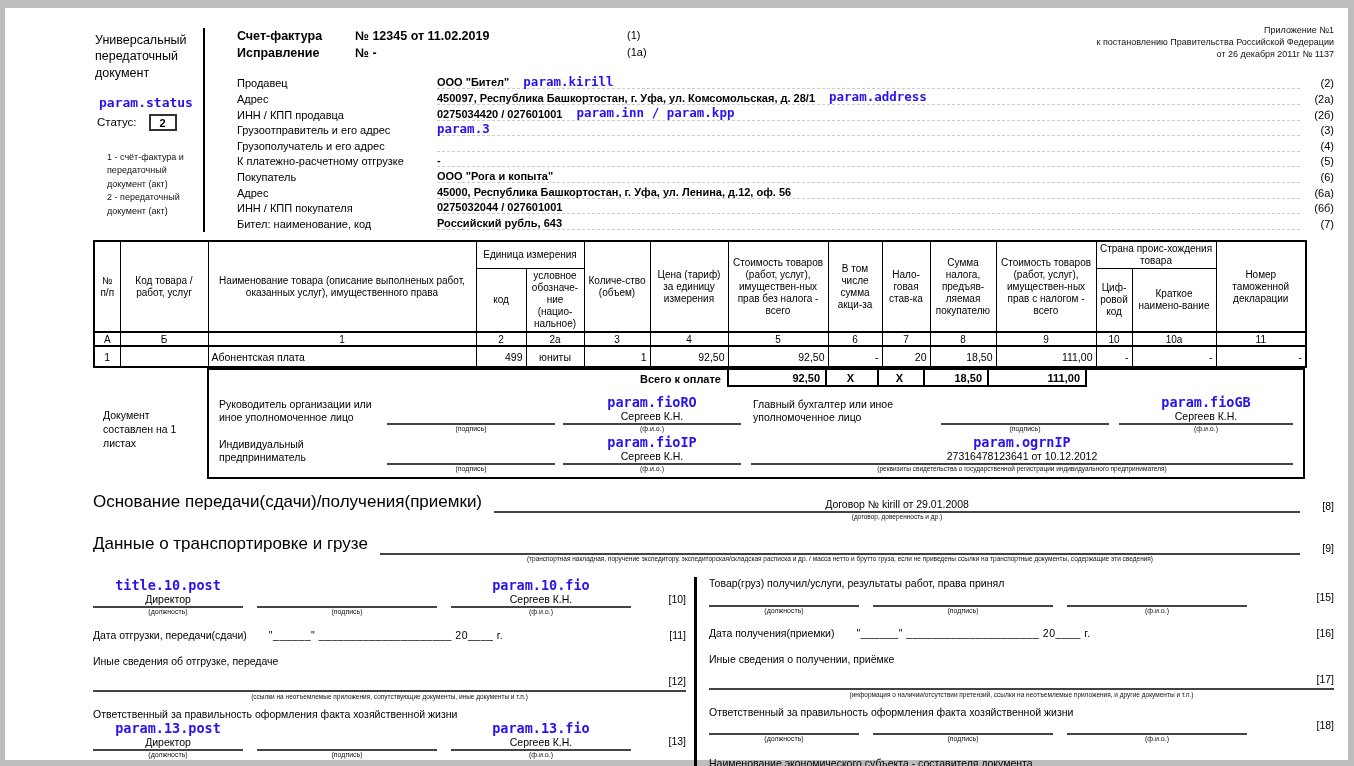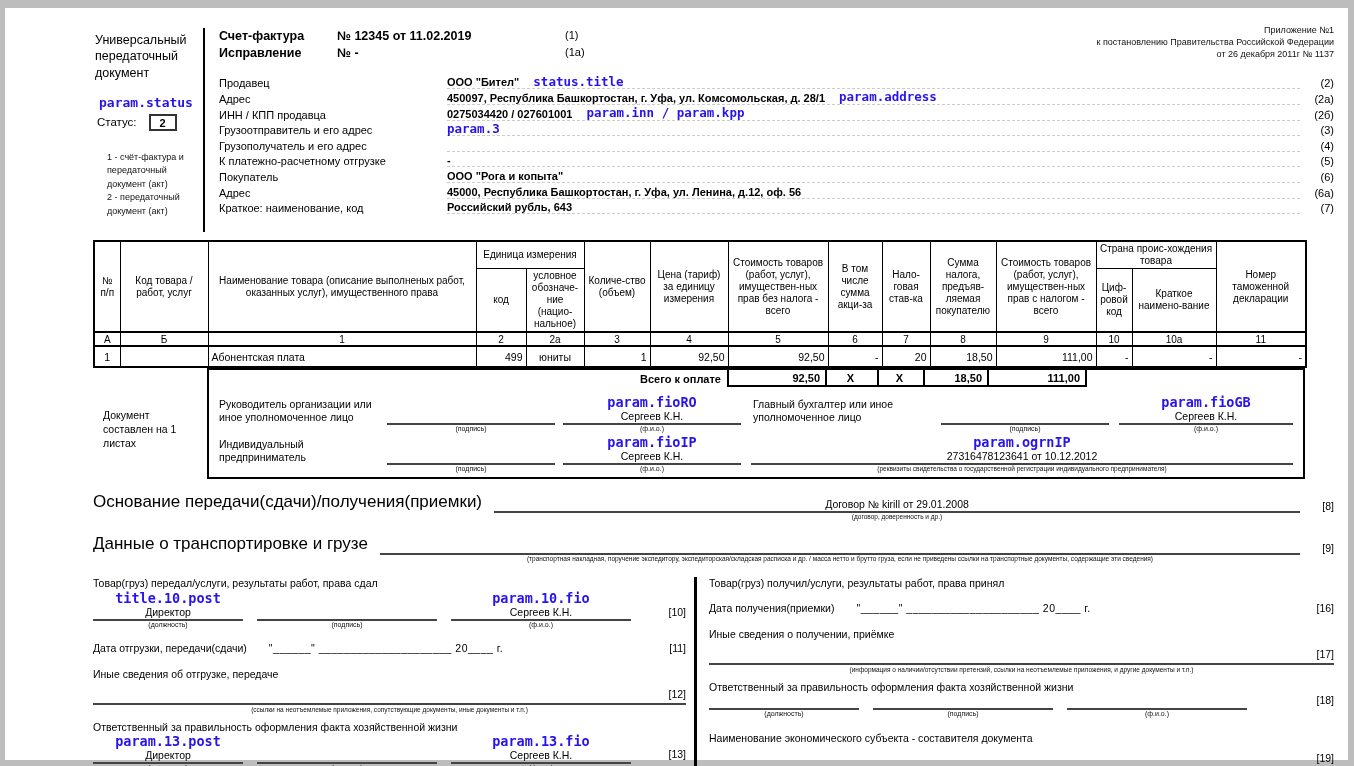--- a/index.html
+++ b/index.html
@@ -9,31 +9,31 @@
   .param{font-family:"DejaVu Sans Mono",monospace;font-weight:bold;color:#2713ee;}
 
   
   .top{display:flex;}
   .leftcol{width:112px;flex:none;border-right:2px solid #000;padding:4px 6px 0 2px;min-height:204px;}
   .uptitle{font-size:12.5px;line-height:1.3;}
   .p-status{margin-top:14px;text-align:center;font-size:13px;}
   .statusline{margin-top:4px;font-size:11.5px;display:flex;align-items:center;gap:12px;padding-left:2px;}
   .statusbox{border:2px solid #333;width:28px;height:17px;text-align:center;font-size:11px;font-weight:bold;line-height:14px;}
   .legend{margin-top:20px;font-size:9px;line-height:1.5;color:#111;margin-left:12px;}
-  .maincol{flex:1;padding-left:14px;}
+  .maincol{flex:1;padding-left:32px;}
   .htop{display:flex;}
   .ht-left{width:500px;flex:none;}
   .htrow{display:flex;font-weight:bold;font-size:12.5px;line-height:1.35;}
   .ht-t{width:118px;flex:none;}
-  .ht-n{width:228px;flex:none;}
+  .ht-n{width:272px;flex:none;}
   .ht-m{font-weight:normal;font-size:11px;}
   .corner{flex:1;text-align:right;font-size:9px;line-height:1.35;margin-top:-4px;color:#111;}
   .hrows{margin-top:12px;}
   .hrow{display:flex;align-items:flex-end;height:15.6px;font-size:11px;}
-  .hr-label{width:228px;flex:none;}
+  .hr-label{width:200px;flex:none;}
   .hr-val{flex:1;border-bottom:1px dashed #ccc;display:flex;align-items:flex-end;white-space:nowrap;}
   .hr-v{font-weight:bold;}
   .hr-p{margin-left:14px;font-size:12.5px;line-height:1;}
   .hr-num{width:34px;flex:none;text-align:right;}
 
   
   table.items{border-collapse:collapse;table-layout:fixed;width:1212px;margin-top:8px;border:2px solid #000;}
   table.items th,table.items td{border:1px solid #000;padding:1px 3px;}
   table.items thead th{font-weight:normal;font-size:10px;text-align:center;vertical-align:middle;line-height:1.2;}
   tr.codes td{font-size:10px;text-align:center;border-top:2px solid #000;padding:0 2px;height:14px;}
@@ -131,21 +131,21 @@
           <div>к постановлению Правительства Российской Федерации</div>
           <div>от 26 декабря 2011г № 1137</div>
         </div>
       </div>
 
       <div class="hrows">
         <div class="hrow">
           <span class="hr-label">Продавец</span>
           <span class="hr-val">
               <span class="hr-v">ООО "Бител"</span>
-              <span class="hr-p param">status.title</span>
+              <span class="hr-p param">param.kirill</span>
             </span>
           <span class="hr-num">(2)</span>
         </div>
         <div class="hrow">
           <span class="hr-label">Адрес</span>
           <span class="hr-val">
               <span class="hr-v">450097, Республика Башкортостан, г. Уфа, ул. Комсомольская, д. 28/1</span>
               <span class="hr-p param">param.address</span>
             </span>
           <span class="hr-num">(2а)</span>
@@ -188,21 +188,28 @@
           <span class="hr-num">(6)</span>
         </div>
         <div class="hrow">
           <span class="hr-label">Адрес</span>
           <span class="hr-val">
               <span class="hr-v">45000, Республика Башкортостан, г. Уфа, ул. Ленина, д.12, оф. 56</span>
             </span>
           <span class="hr-num">(6а)</span>
         </div>
         <div class="hrow">
-          <span class="hr-label">Краткое: наименование, код</span>
+          <span class="hr-label">ИНН / КПП покупателя</span>
+          <span class="hr-val">
+              <span class="hr-v">0275032044 / 027601001</span>
+            </span>
+          <span class="hr-num">(6б)</span>
+        </div>
+        <div class="hrow">
+          <span class="hr-label">Бител: наименование, код</span>
           <span class="hr-val">
               <span class="hr-v">Российский рубль, 643</span>
             </span>
           <span class="hr-num">(7)</span>
         </div>
       </div>
     </div>
   </div>
 
   <table class="items">
@@ -353,21 +360,20 @@
     <div class="fl-line">
       <div class="sline"></div>
       <div class="scap">(транспортная накладная, поручение экспедитору, экспедиторская/складская расписка и др. / масса нетто и брутто груза, если не приведены ссылки на транспортные документы, содержащие эти сведения)</div>
     </div>
     <div class="fl-num">[9]</div>
   </div>
 
   <div class="bottom">
 
     <div class="bcol bleft">
-      <div class="btitle">Товар(груз) передал/услуги, результаты работ, права сдал</div>
       <div class="bsig">
         <div class="bc bc1">
           <div class="pline param">title.10.post</div>
           <div class="sline">Директор</div>
           <div class="scap">(должность)</div>
         </div>
         <div class="bc bc2">
           <div class="sline"></div>
           <div class="scap">(подпись)</div>
         </div>
@@ -405,20 +411,35 @@
           <div class="sline">Сергеев К.Н.</div>
           <div class="scap">(ф.и.о.)</div>
         </div>
         <div class="bnum">[13]</div>
       </div>
 
     </div>
 
     <div class="bcol bright">
       <div class="btitle">Товар(груз) получил/услуги, результаты работ, права принял</div>
+      <div class="bsig">
+        <div class="bc bc1">
+          <div class="sline"></div>
+          <div class="scap">(должность)</div>
+        </div>
+        <div class="bc bc2">
+          <div class="sline"></div>
+          <div class="scap">(подпись)</div>
+        </div>
+        <div class="bc bc3">
+          <div class="sline"></div>
+          <div class="scap">(ф.и.о.)</div>
+        </div>
+        <div class="bnum">[15]</div>
+      </div>
       <div class="bdate">
         <span class="dl">Дата получения(приемки)</span>
         <span class="db">"______" _____________________ 20____ г.</span>
         <span class="bnum">[16]</span>
       </div>
       <div class="bother">Иные сведения о получении, приёмке</div>
       <div class="bnumrow">
           <span>[17]</span>
         </div>
       <div class="brule"></div>

